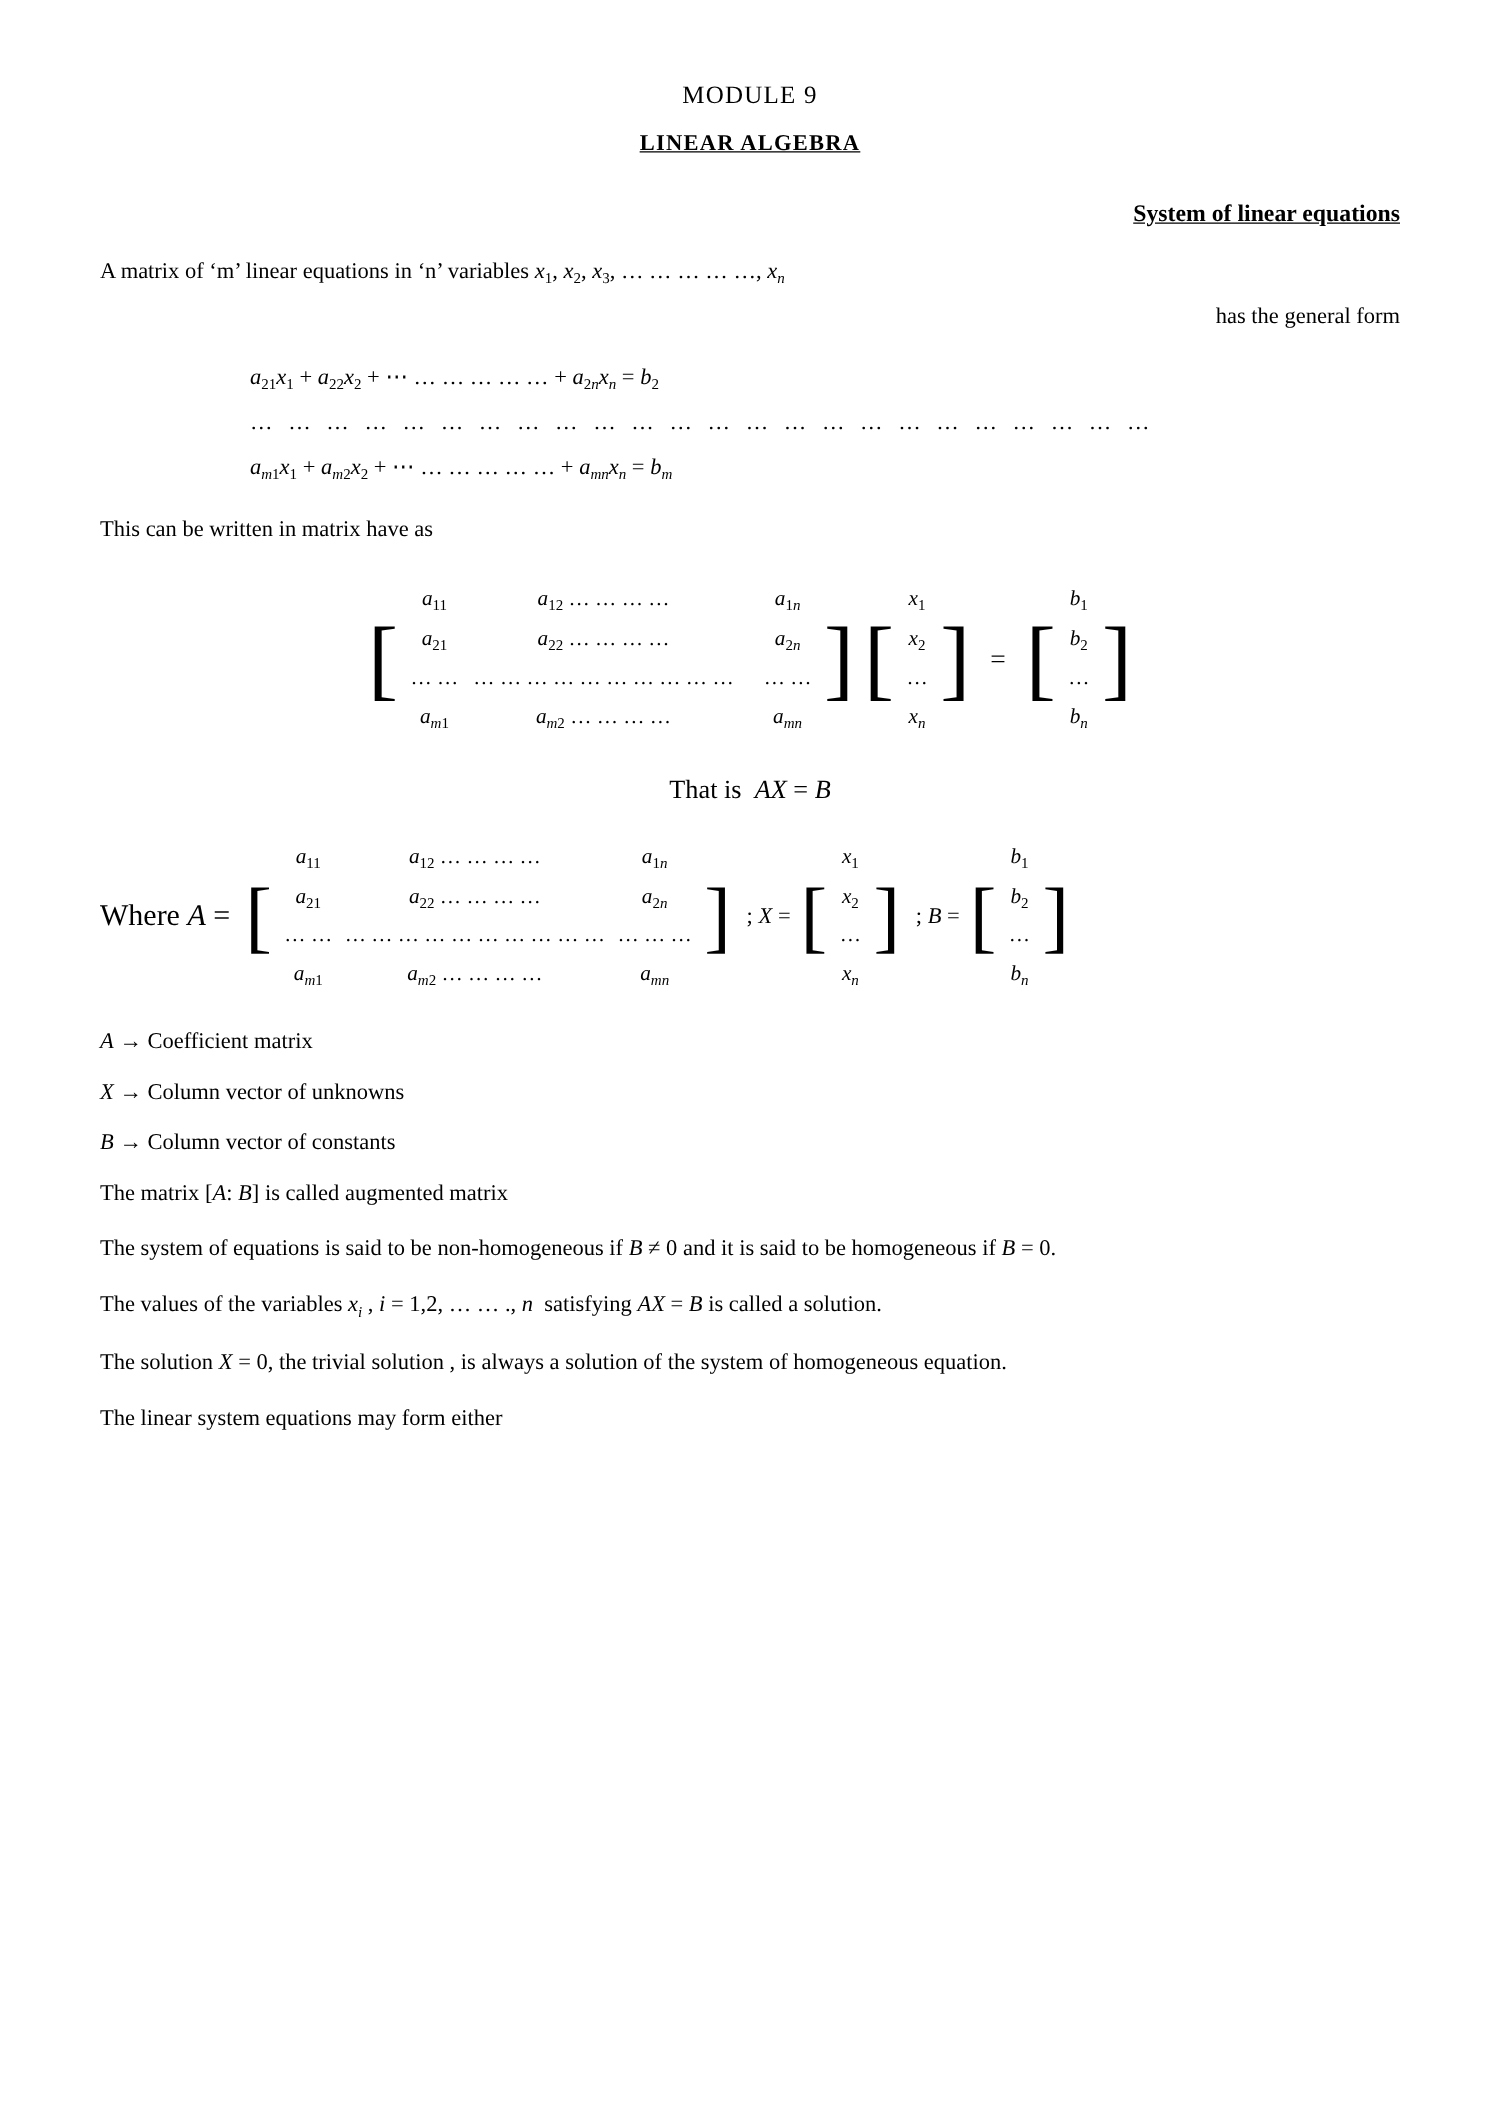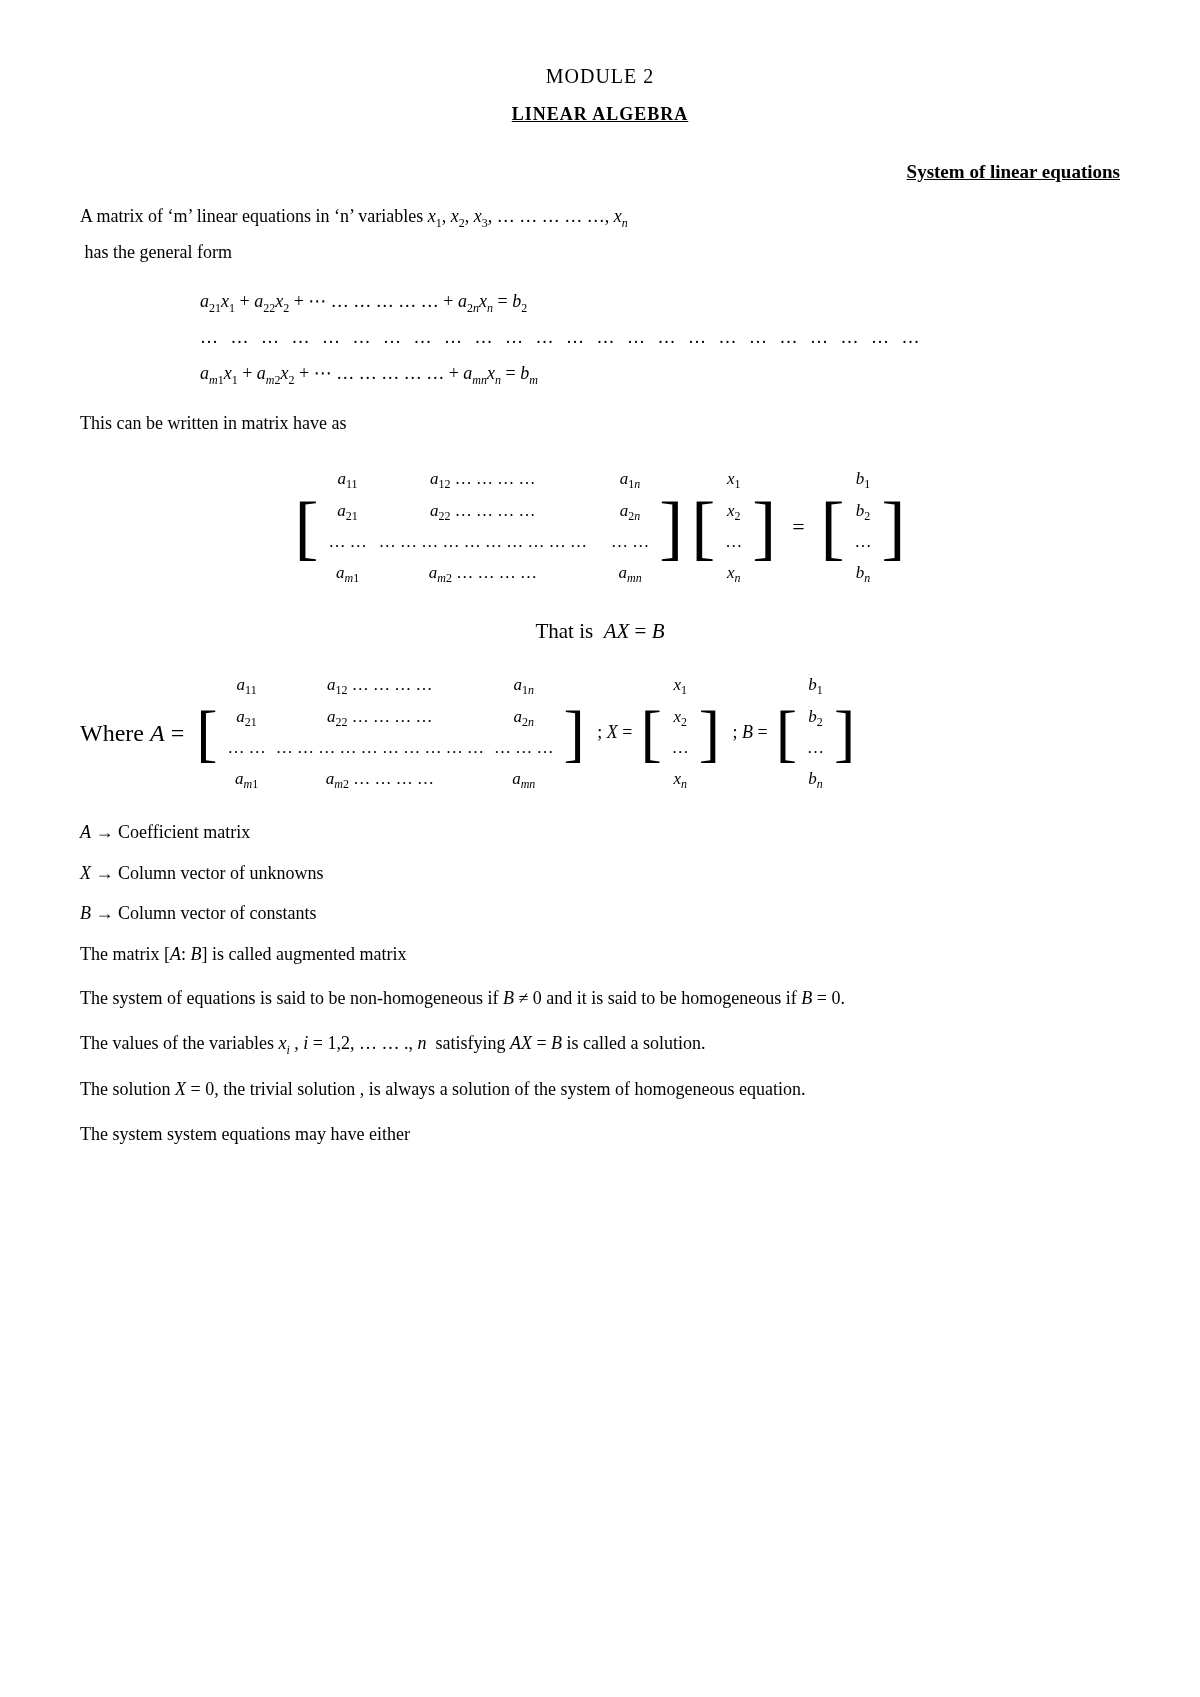--- a/index.html
+++ b/index.html
@@ -105,30 +105,30 @@
     }
     .arrow-line {
       margin-bottom: 10px;
       font-size: 18px;
     }
     sub { font-size: 12px; }
   </style>
 </head>
 <body>
 
-<div class="page-title">MODULE 2</div>
+<div class="page-title">MODULE 9</div>
 <div class="page-subtitle">LINEAR ALGEBRA</div>
 
 <div class="section-heading">System of linear equations</div>
 
 <div class="paragraph">
   <span>A matrix of ‘m’ linear equations in ‘n’ variables</span>
   <span> <i>x</i><sub>1</sub>, <i>x</i><sub>2</sub>, <i>x</i><sub>3</sub>, … … … … …, <i>x<sub>n</sub></i></span>
 </div>
-<div class="paragraph" style="margin-top:-10px;">
+<div class="paragraph" style="margin-top:-10px;text-align:right;">
   &nbsp;has the general form
 </div>
 
 <div class="equations-block">
   <div class="paragraph" style="margin-bottom:4px;">
     <i>a</i><sub>21</sub><i>x</i><sub>1</sub> + <i>a</i><sub>22</sub><i>x</i><sub>2</sub> + ⋯ … … … … … + <i>a</i><sub>2<i>n</i></sub><i>x</i><sub><i>n</i></sub> = <i>b</i><sub>2</sub>
   </div>
   <div class="paragraph eq-dots">
     … … … … … … … … … … … … … … … … … … … … … … … …
   </div>
@@ -262,14 +262,14 @@
 
 <div class="paragraph">
   The values of the variables <i>x<sub>i</sub></i> , <i>i</i> = 1,2, … … ., <i>n</i>&nbsp; satisfying <i>AX</i> = <i>B</i> is called a solution.
 </div>
 
 <div class="paragraph">
   The solution <i>X</i> = 0, the trivial solution , is always a solution of the system of homogeneous equation.
 </div>
 
 <div class="paragraph">
-  The system system equations may have either
+  The linear system equations may form either
 </div>
 
 </body></html>

